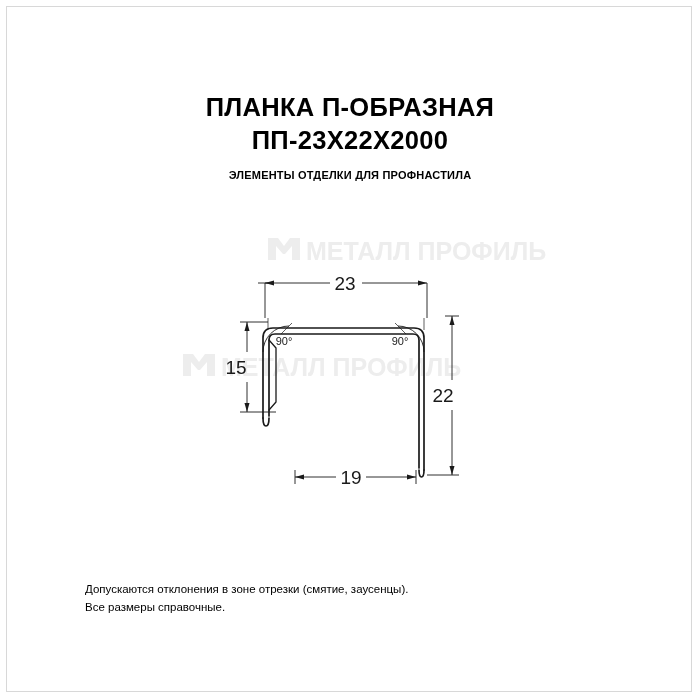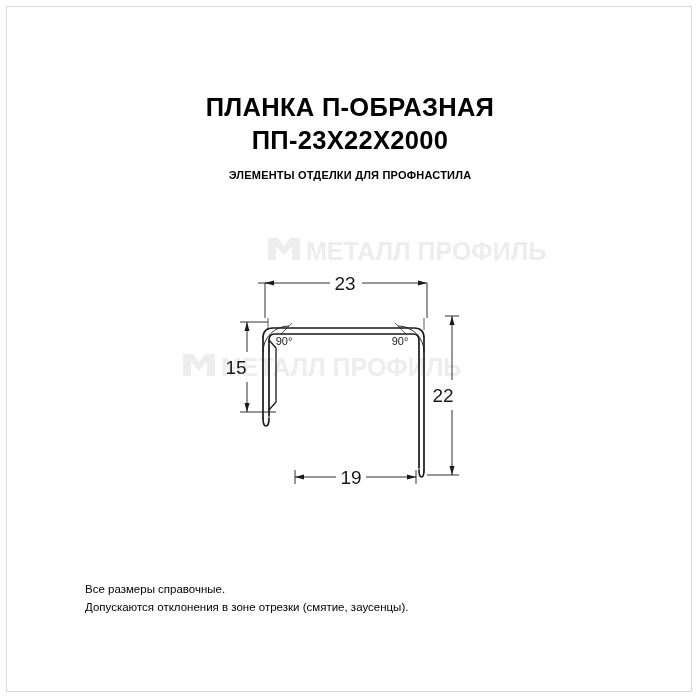--- a/index.html
+++ b/index.html
@@ -181,17 +181,17 @@
       <text x="236" y="374" font-size="19" text-anchor="middle">15</text>
       <text x="443" y="402" font-size="19" text-anchor="middle">22</text>
       <text x="351" y="484" font-size="19" text-anchor="middle">19</text>
       <text x="284" y="345" font-size="11" text-anchor="middle">90°</text>
       <text x="400" y="345" font-size="11" text-anchor="middle">90°</text>
     </g>
 
   </svg>
 
   <div class="footnotes">
+    <div>Допускаются отклонения в зоне отрезки (смятие, заусенцы).</div>
     <div>Все размеры справочные.</div>
-    <div>Допускаются отклонения в зоне отрезки (смятие, заусенцы).</div>
   </div>
 
 </div>
 
 </body></html>

